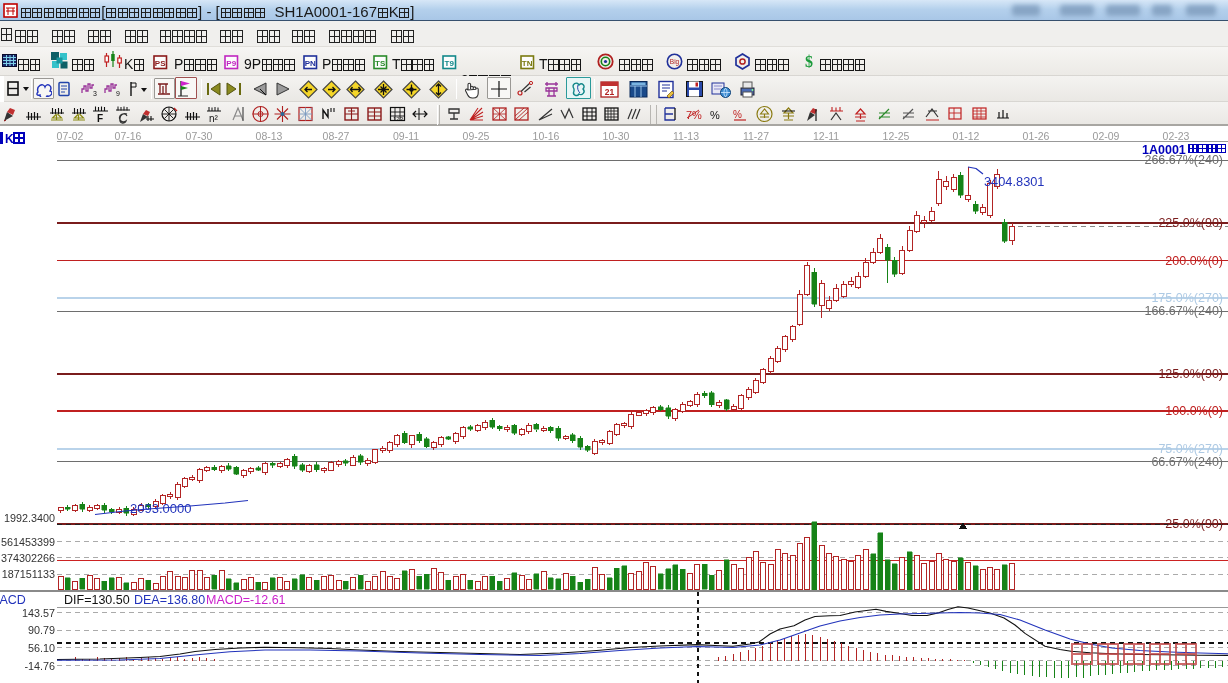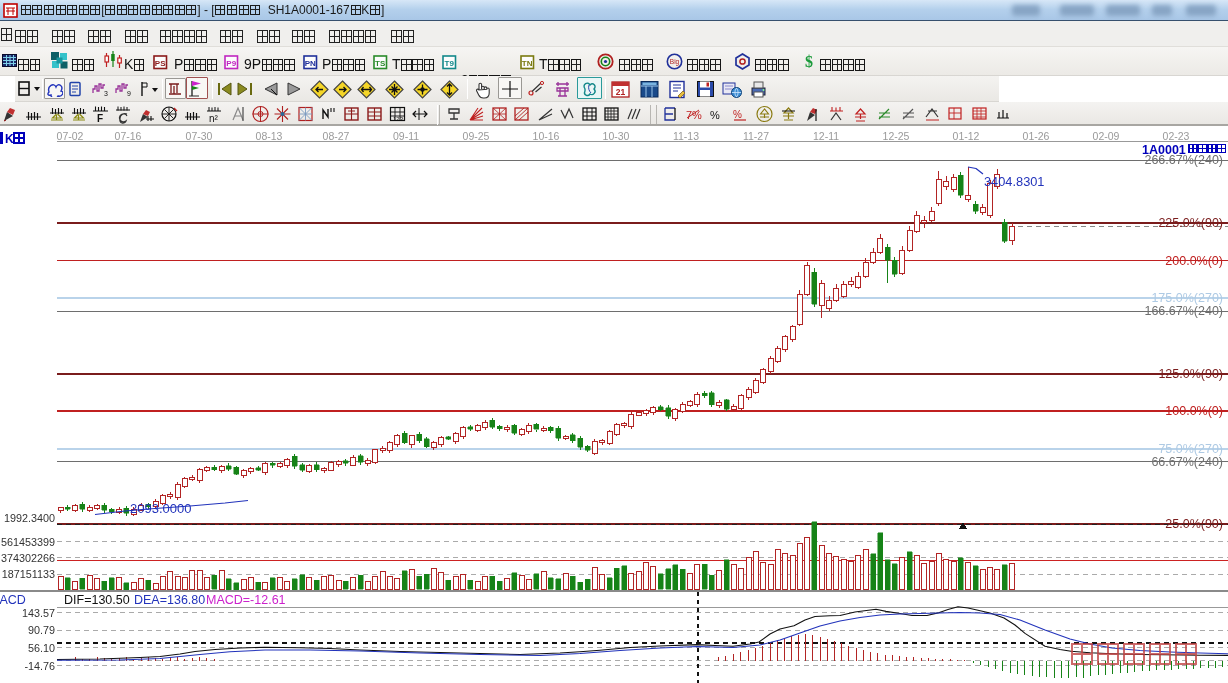--- a/index.html
+++ b/index.html
@@ -1,25 +1,25 @@
 <!DOCTYPE html>
 <html><head><meta charset="utf-8"><style>
 *{margin:0;padding:0;box-sizing:border-box}
 body{width:1228px;height:683px;overflow:hidden;font-family:"Liberation Sans",sans-serif;background:#fff}
 .titlebar{position:absolute;left:0;top:0;width:1228px;height:21px;background:linear-gradient(#d7e7f7,#b4d0ec 45%,#a8c6e6)}
-.ttext{position:absolute;left:20px;top:3px;font-size:12px;color:#1a1a1a;white-space:nowrap}
+.ttext{position:absolute;left:20px;top:3px;font-size:15px;color:#1a1a1a;white-space:nowrap}
 .hz{display:inline-block;width:11.5px;height:12px;border:1.1px solid #222;vertical-align:-1.5px;margin:0 0.8px;
 background:linear-gradient(#222,#222) 50% 0/1px 100% no-repeat,linear-gradient(#222,#222) 0 50%/100% 1px no-repeat}
 .ttext .hz{width:10px;height:10.5px;border-color:#1a1a1a;vertical-align:-1px}
 .menubar{position:absolute;left:0;top:21px;width:1228px;height:26px;background:#f0efed;border-bottom:1px solid #e0deda}
 .menubar .hz{width:11px;height:12.5px;margin:0 0.5px}
 .row2{position:absolute;left:0;top:47px;width:1228px;height:29px;background:linear-gradient(#f6f5f3,#eceae6);border-bottom:1px solid #d8d6d2}
 .row2 .hz{width:10.5px;height:11.5px;border-color:#151515;margin:0 0.45px}
 .lat{font-size:14px;color:#111;vertical-align:0px}
-.row3{position:absolute;left:15px;top:76px;width:984px;height:26px;background:linear-gradient(#f4f3f1,#eae8e4);border-bottom:1px solid #d8d6d2}
+.row3{position:absolute;left:4px;top:76px;width:1224px;height:26px;background:linear-gradient(#f4f3f1,#eae8e4);border-bottom:1px solid #d8d6d2}
 .row4{position:absolute;left:0;top:102px;width:1228px;height:24px;background:linear-gradient(#f4f3f1,#eae8e4);border-bottom:2px solid #a8a6a2}
 .press{position:absolute;border:1px solid #9a9894;background:#f8f7f5;border-radius:1px}
 .chart{position:absolute;left:0;top:126px;width:1228px;height:557px;background:#fff}
 </style></head><body>
 <div class="titlebar">
     <svg style="position:absolute;left:3px;top:3px" width="15" height="15">
       <rect x="1" y="1" width="13" height="13" fill="#fff" stroke="#c00000" stroke-width="1.6"></rect>
       <path d="M3,5h9M3,8h9M5,5v7M10,5v7" stroke="#c00000" stroke-width="1"></path>
     </svg>
     <div class="ttext"><i class="hz"></i><i class="hz"></i><i class="hz"></i><i class="hz"></i><i class="hz"></i><i class="hz"></i><i class="hz"></i>[<i class="hz"></i><i class="hz"></i><i class="hz"></i><i class="hz"></i><i class="hz"></i><i class="hz"></i><i class="hz"></i><i class="hz"></i>] - [<i class="hz"></i><i class="hz"></i><i class="hz"></i><i class="hz"></i>&nbsp; SH1A0001-167<i class="hz"></i>K<i class="hz"></i>]</div>

